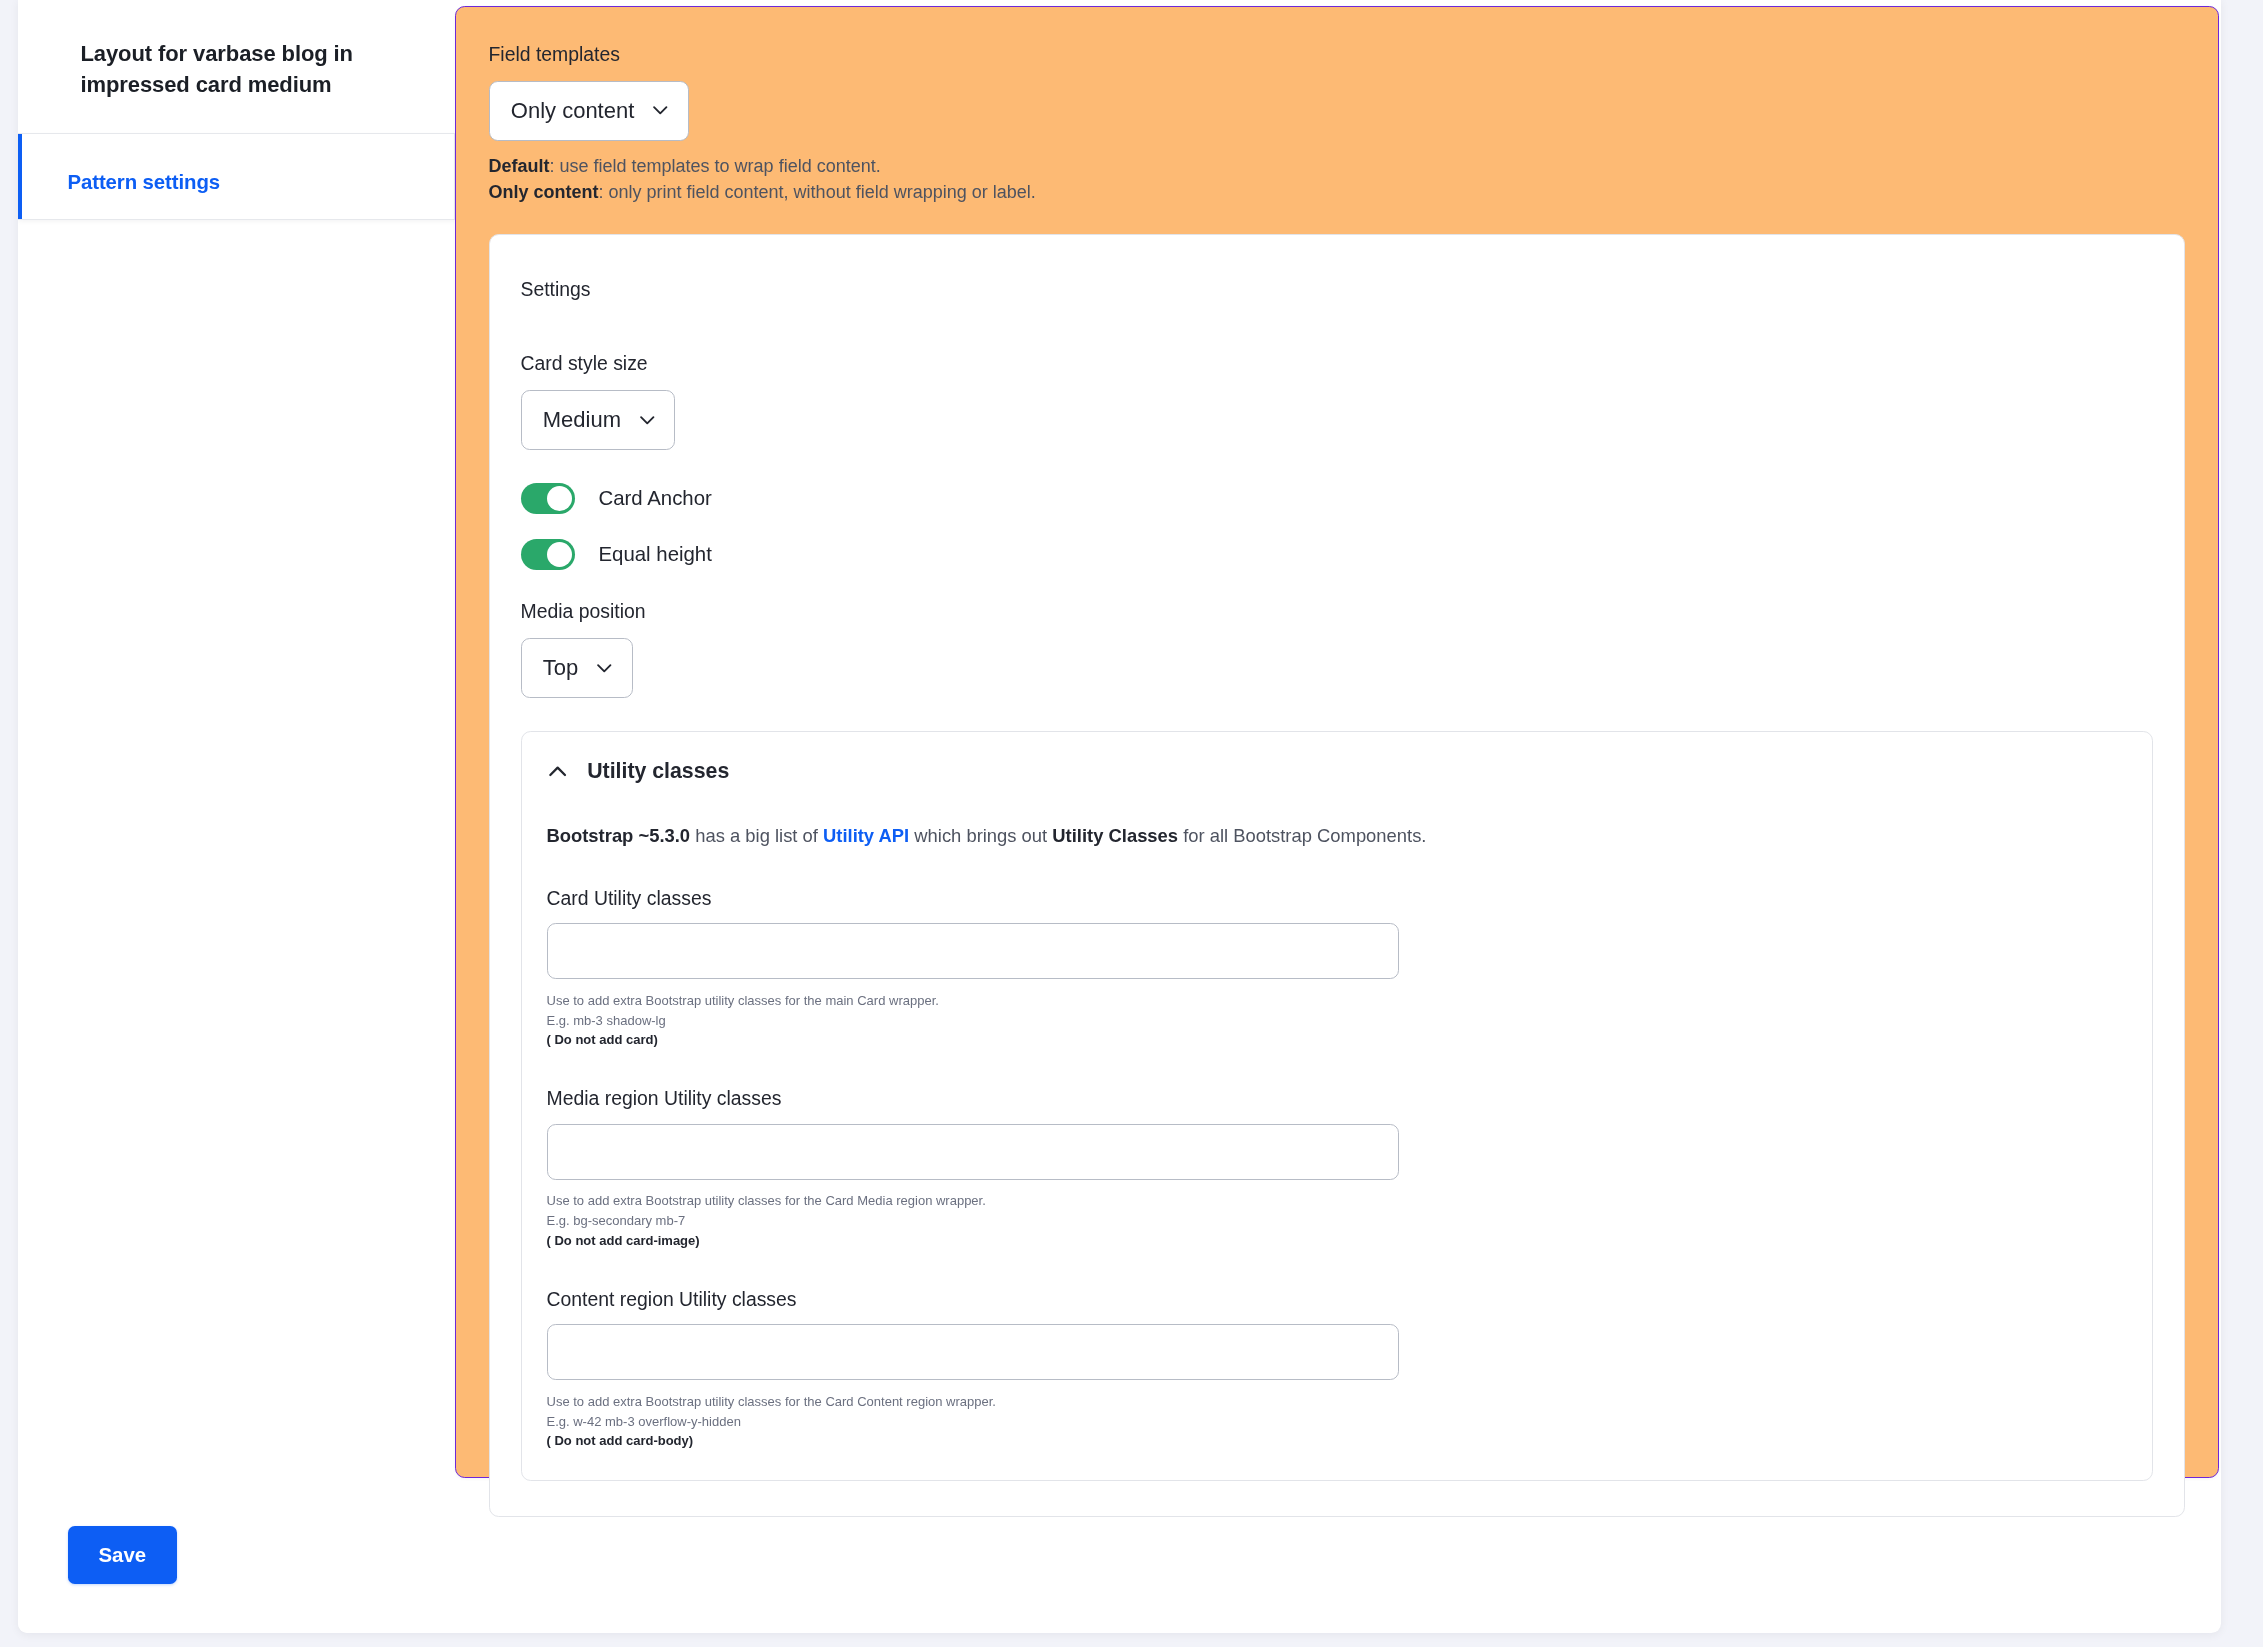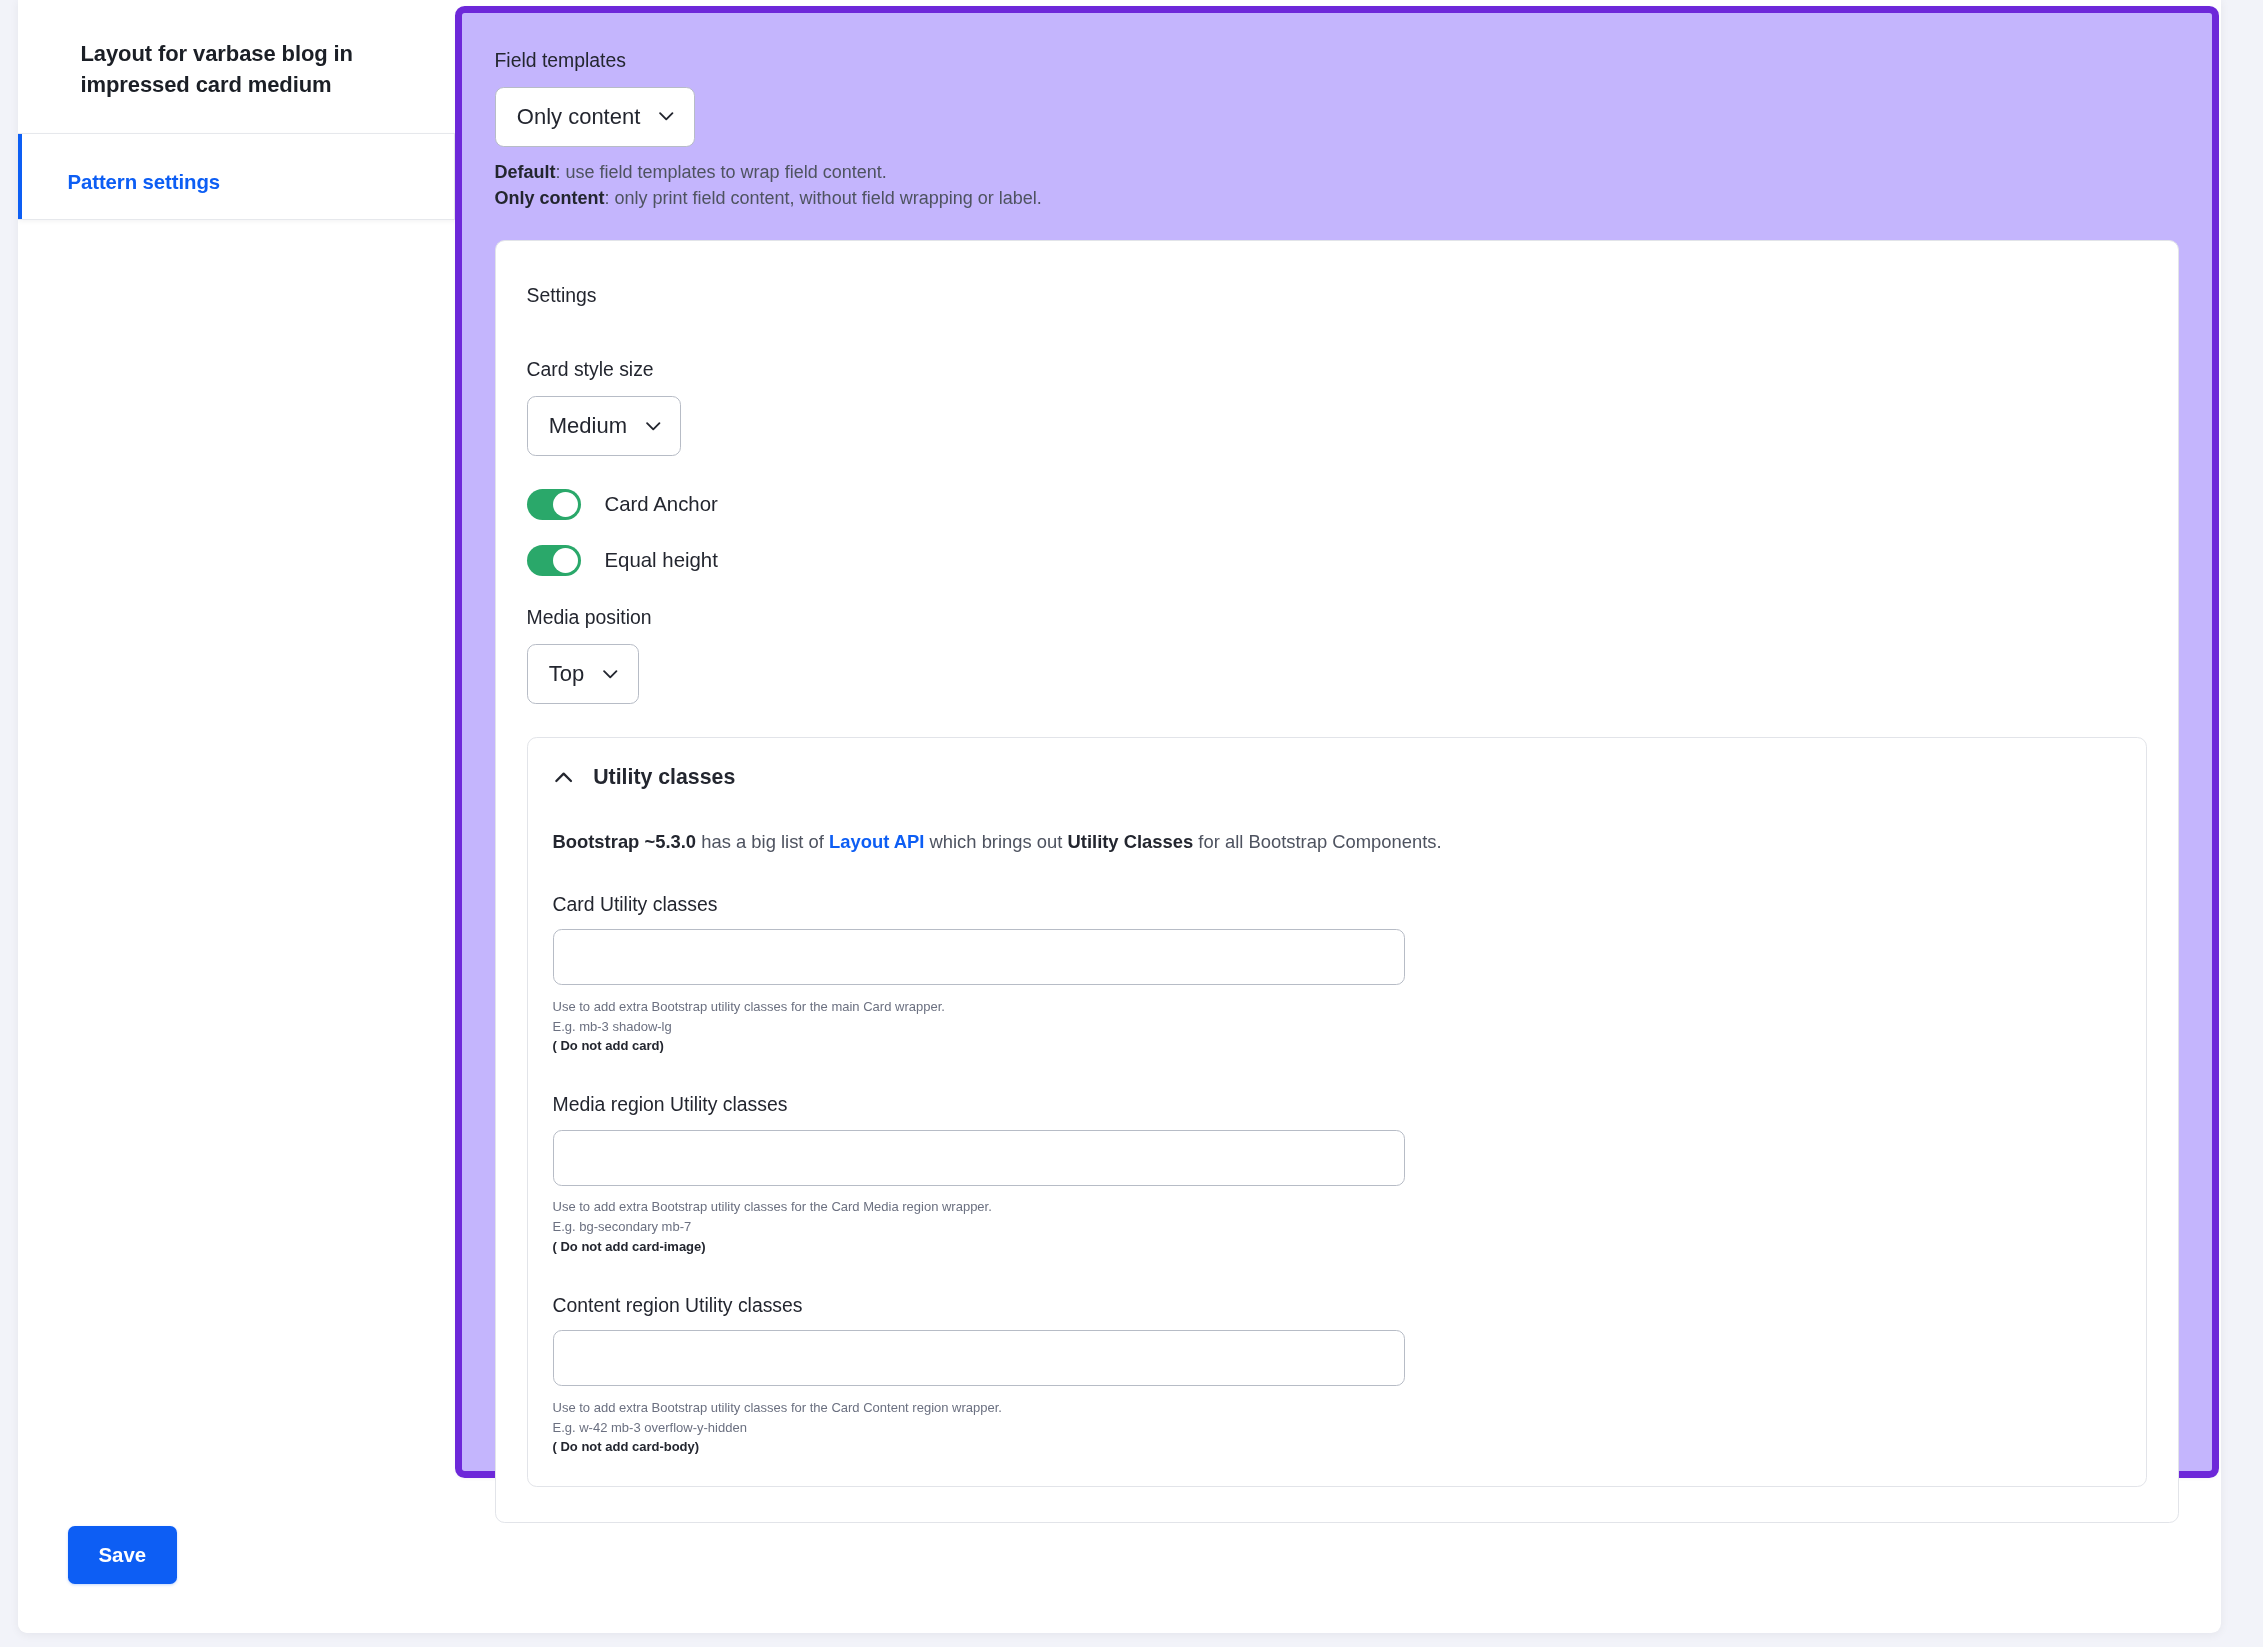--- a/index.html
+++ b/index.html
@@ -69,22 +69,22 @@
     left: 437px; top: 0;
     right: 0;
     bottom: 0;
     padding: 0;
   }
   .content-panel {
     position: absolute;
     left: 0; top: 5.8px;
     width: 1764px;
     height: 1472px;
-    background: #c4b5fd;
-    border: 7px solid #6d28d9;
+    background: #fdba74;
+    border: 1px solid #6d28d9;
     border-radius: 9.7px;
     box-shadow: 0 1px 3.9px rgba(16,24,40,0.04);
     padding: 35px 33px 33px 33px;
   }
 
   .field-label {
     font-size: 19.4px;
     color: #23262f;
     margin: 0 0 13.6px 0;
     line-height: 1.3;
@@ -320,21 +320,21 @@
         <div class="utility-panel">
           <div class="utility-header">
             <span class="caret">
               <svg viewBox="0 0 16 16" fill="none">
                   <path d="M2.5 10.5l5.5-5.5 5.5 5.5" stroke="#23262f" stroke-width="1.7" stroke-linecap="round" stroke-linejoin="round"></path>
                 </svg>
             </span>
             <span class="utility-title">Utility classes</span>
           </div>
 
-          <div class="bootstrap-note"><b>Bootstrap ~5.3.0</b><span> has a big list of </span><a href="#">Layout API</a><span> which brings out </span><b>Utility Classes</b><span> for all Bootstrap Components.</span></div>
+          <div class="bootstrap-note"><b>Bootstrap ~5.3.0</b><span> has a big list of </span><a href="#">Utility API</a><span> which brings out </span><b>Utility Classes</b><span> for all Bootstrap Components.</span></div>
 
           <div class="uc-field">
             <div class="uc-label">Card Utility classes</div>
             <input class="uc-input" type="text" value="" style="">
             <div class="uc-desc">
               <div>Use to add extra Bootstrap utility classes for the main Card wrapper.</div>
               <div>E.g. mb-3 shadow-lg</div>
               <div class="strong">( Do not add card)</div>
             </div>
           </div>

